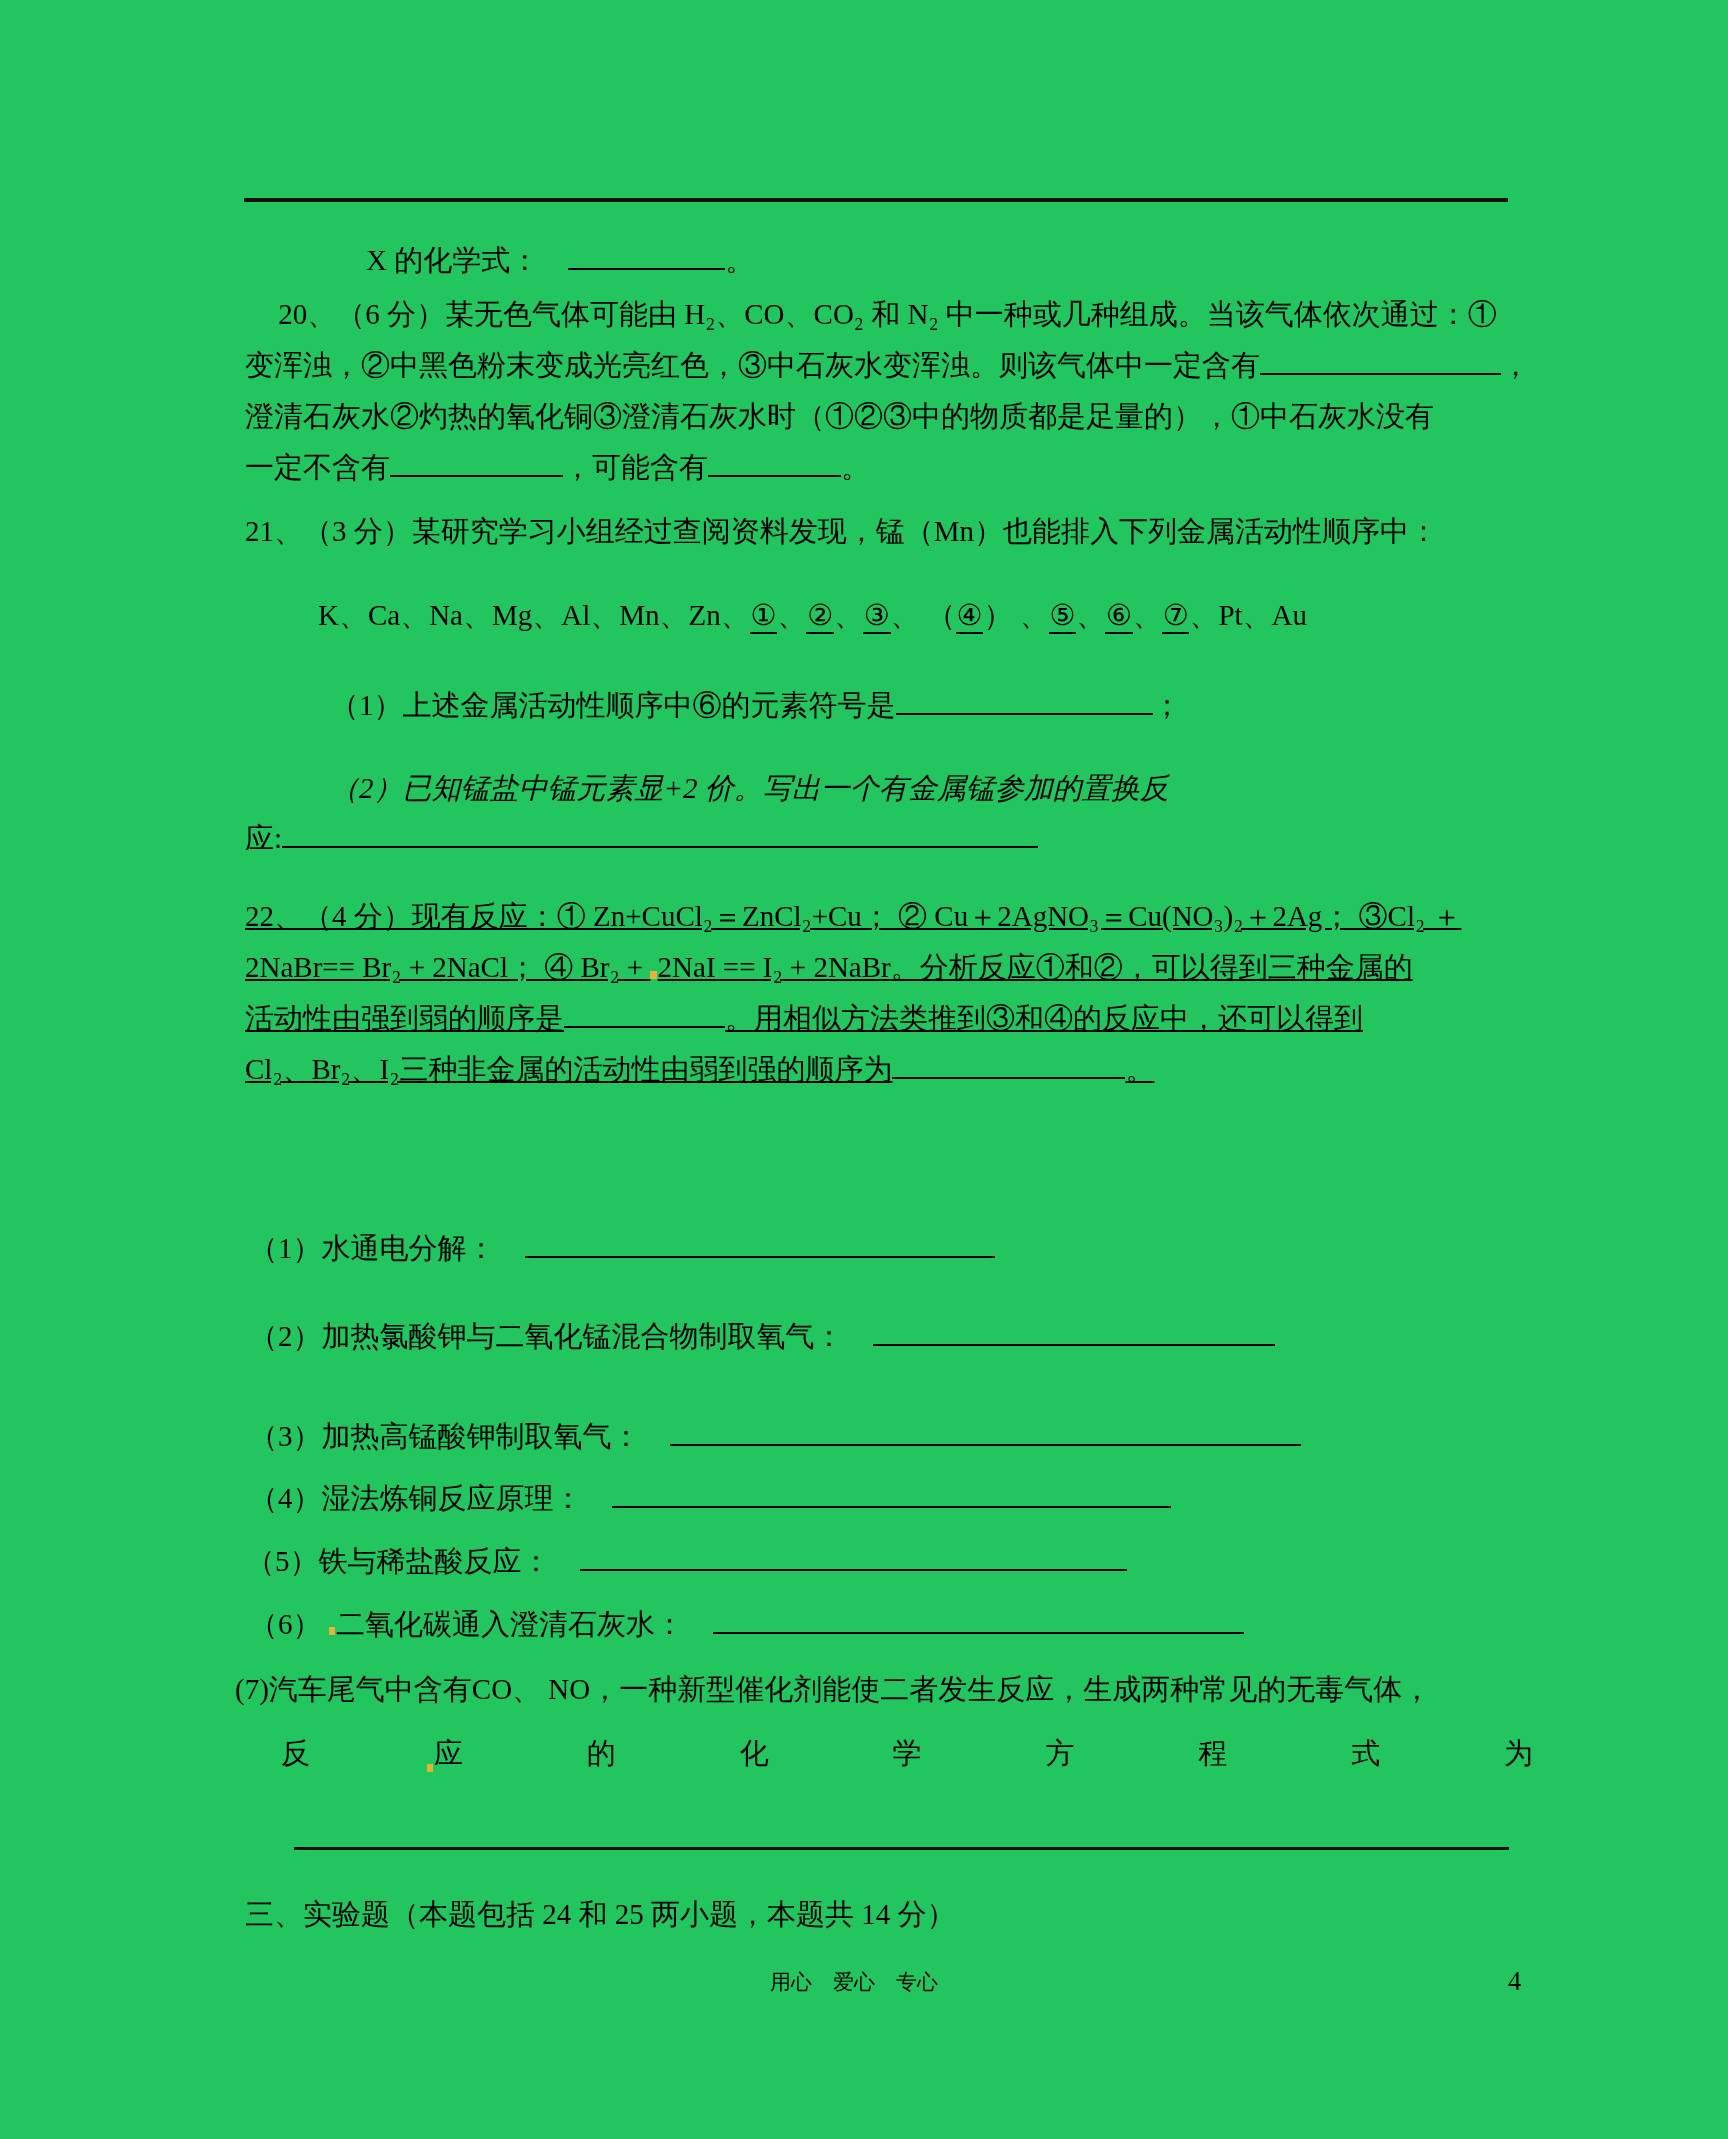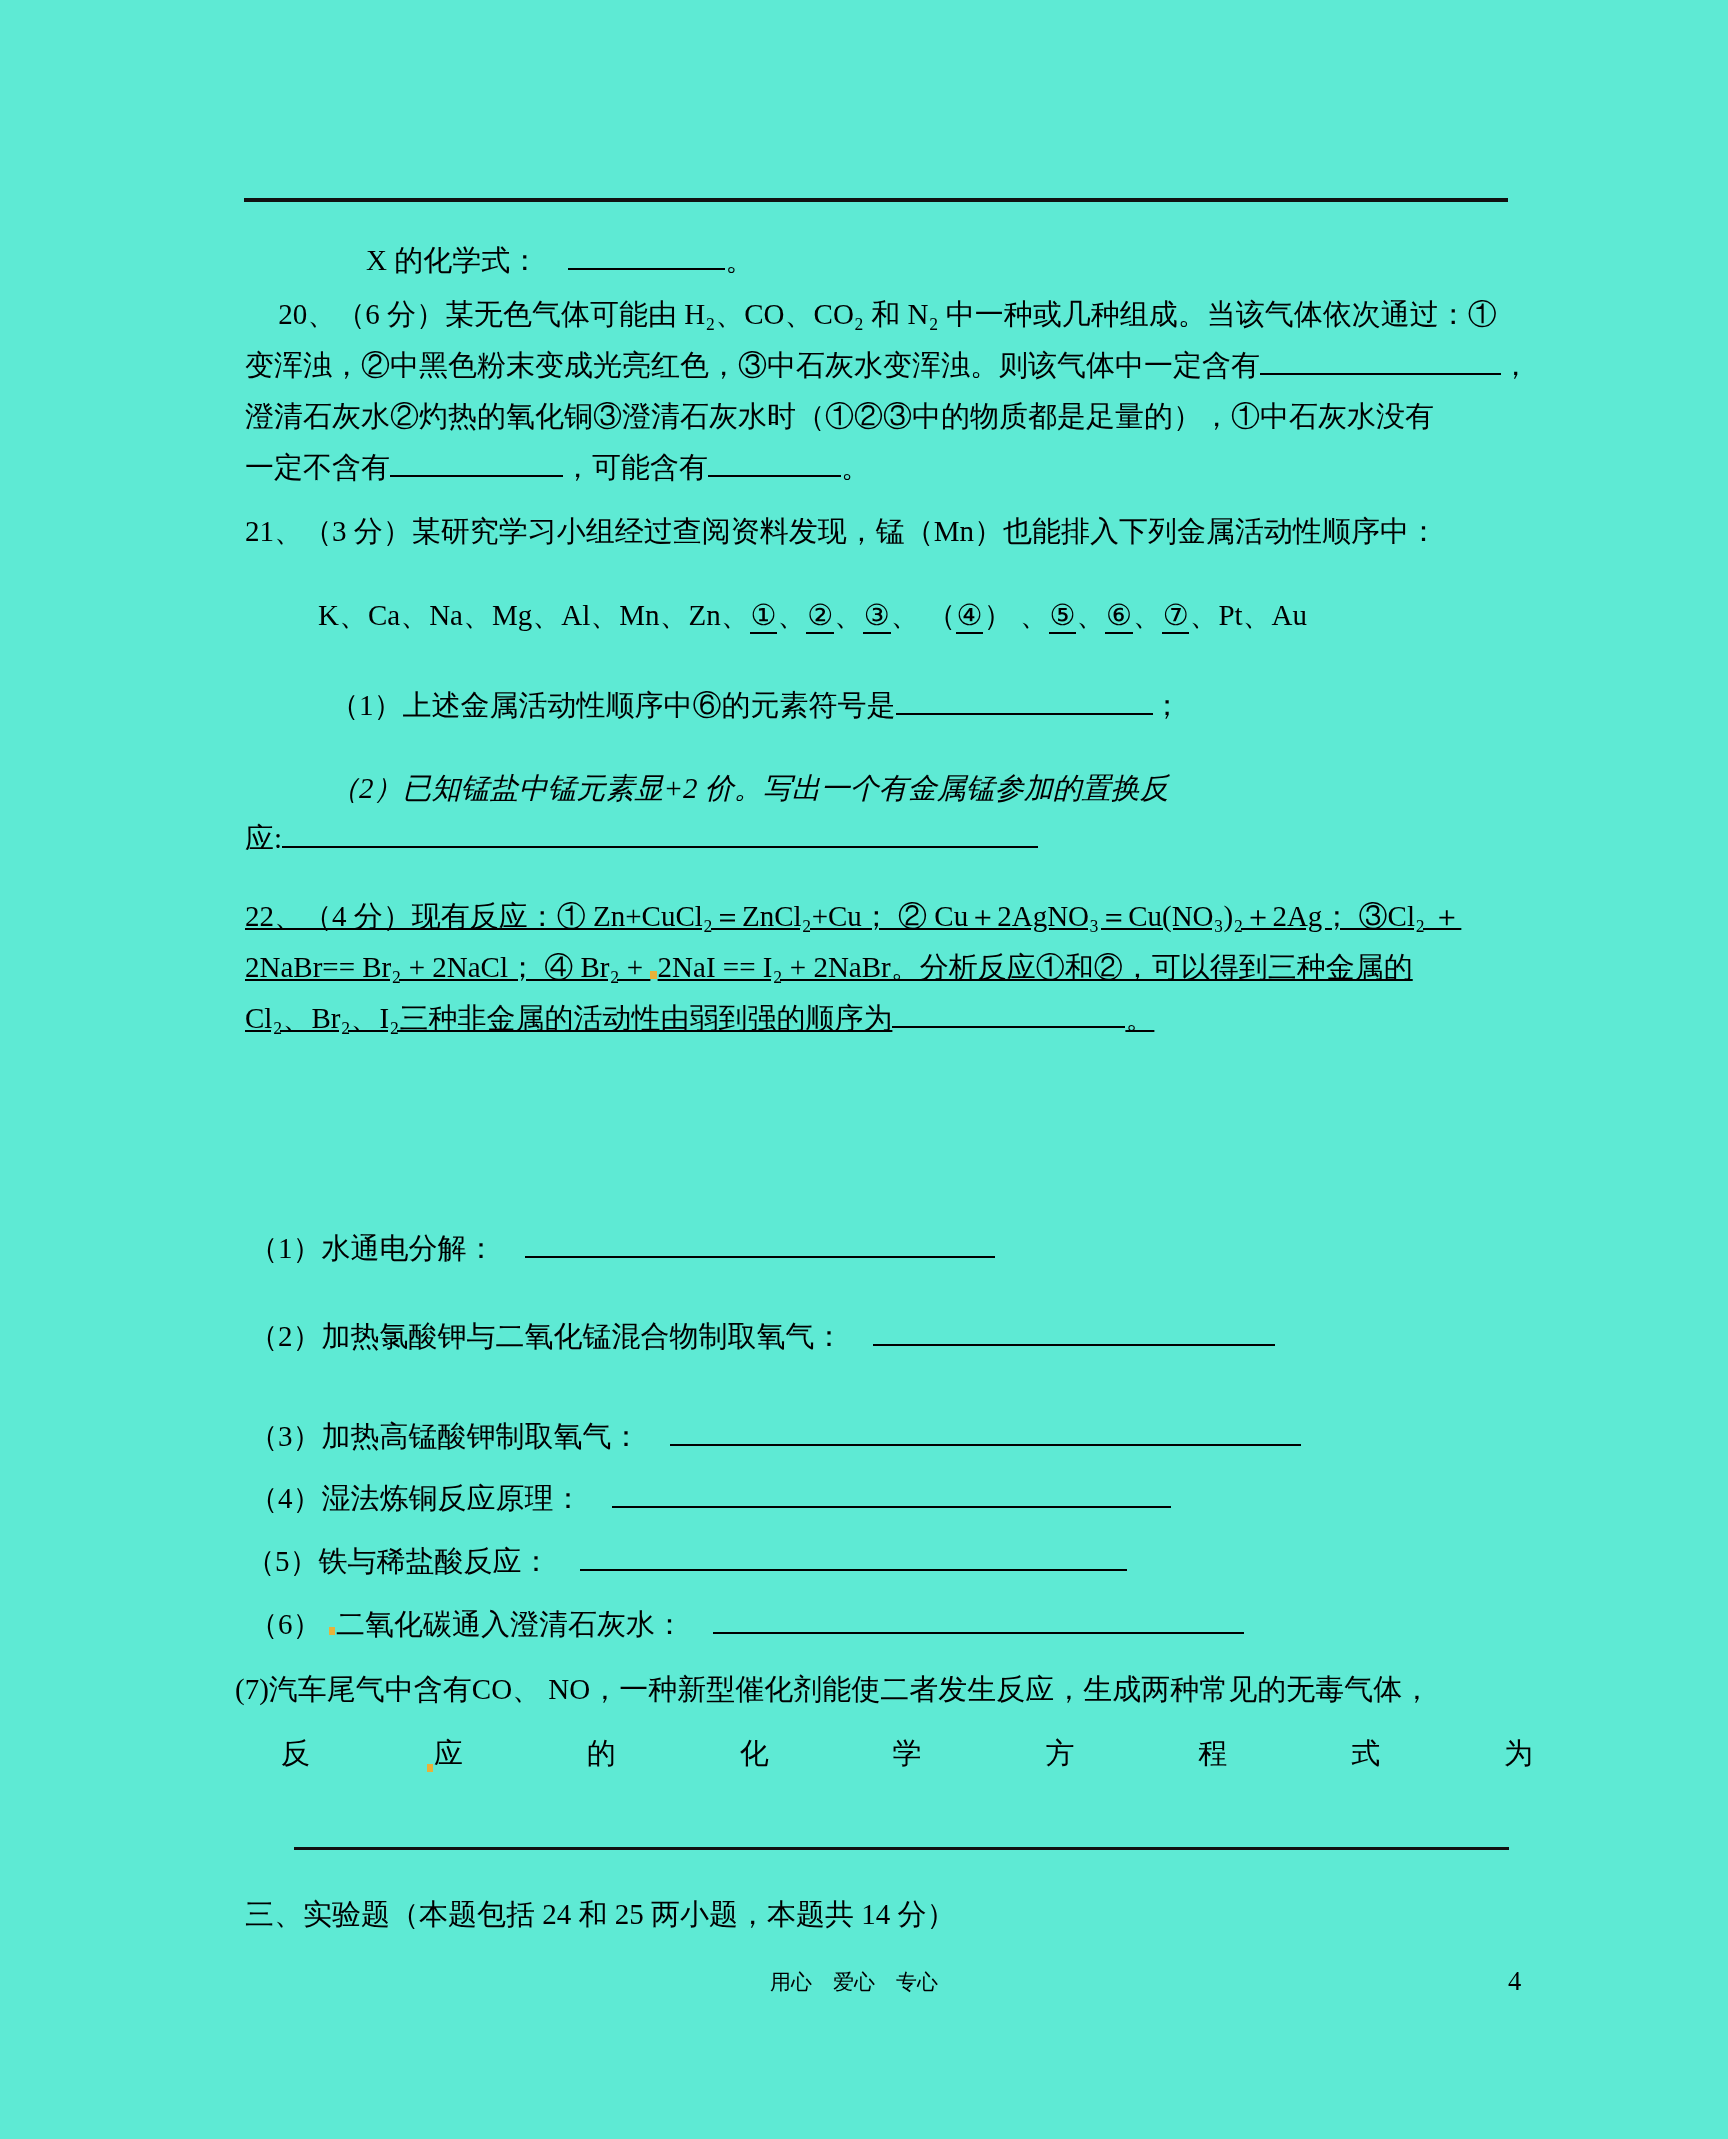--- a/index.html
+++ b/index.html
@@ -1,19 +1,19 @@
 <!DOCTYPE html>
 <html style="font-size:13px"><head>
 <meta charset="utf-8">
 <style>
   html,body{margin:0;padding:0;background:#ffffff;}
   .page{
     position:relative;
     width:1728px;height:2140px;
-    background:#5eead4;
+    background:#22c55e;
     color:#000000;
     font-family:"Liberation Serif","DejaVu Serif",serif;
     font-size:29px;
     overflow:hidden;
   }
   .blk{position:absolute;left:245px;white-space:nowrap;}
   .line{white-space:nowrap;}
   .rule{position:absolute;background:#111111;}
   .blank{
     display:inline-block;
@@ -54,20 +54,21 @@
 
   <div class="blk" style="top:685px;left:330px;"><span>（1）上述金属活动性顺序中⑥的元素符号是</span><span class="blank" style="width: 257px;"></span><span>；</span></div>
 
   <div class="blk" style="top:769px;left:330px;font-style:italic;"><span>（2）已知锰盐中锰元素显+2 价。写出一个有金属锰参加的置换反</span></div>
 
   <div class="blk" style="top:818px;"><span>应:</span><span class="blank" style="width: 756px;"></span></div>
 
   <div class="blk" style="top:891px;text-decoration:underline;">
     <div class="line" style="line-height:51px;"><span>22、（4 分）现有反应：① Zn+CuCl₂＝ZnCl₂+Cu； ② Cu＋2AgNO₃＝Cu(NO₃)₂＋2Ag； ③Cl₂ ＋</span></div>
     <div class="line" style="line-height:51px;"><span>2NaBr== Br₂ + 2NaCl； ④ Br₂ + </span><span class="mk"></span><span>2NaI == I₂ + 2NaBr。分析反应①和②，可以得到三种金属的</span></div>
+    <div class="line" style="line-height:51px;"><span>活动性由强到弱的顺序是</span><span class="blank" style="width: 161px;"></span><span>。用相似方法类推到③和④的反应中，还可以得到</span></div>
     <div class="line" style="line-height:51px;"><span>Cl₂、Br₂、I₂三种非金属的活动性由弱到强的顺序为</span><span class="blank" style="width: 233px;"></span><span>。</span></div>
   </div>
 
 
   <div class="blk" style="top:1228px;left:249px;"><span>（1）水通电分解：　</span><span class="blank" style="width: 470px;"></span></div>
   <div class="blk" style="top:1316px;left:249px;"><span>（2）加热氯酸钾与二氧化锰混合物制取氧气：　</span><span class="blank" style="width: 402px;"></span></div>
   <div class="blk" style="top:1416px;left:249px;"><span>（3）加热高锰酸钾制取氧气：　</span><span class="blank" style="width: 631px;"></span></div>
   <div class="blk" style="top:1478px;left:249px;"><span>（4）湿法炼铜反应原理：　</span><span class="blank" style="width: 559px;"></span></div>
   <div class="blk" style="top:1541px;left:246px;"><span>（5）铁与稀盐酸反应：　</span><span class="blank" style="width: 547px;"></span></div>
   <div class="blk" style="top:1604px;left:249px;"><span>（6） </span><span class="mk"></span><span>二氧化碳通入澄清石灰水：　</span><span class="blank" style="width: 531px;"></span></div>

